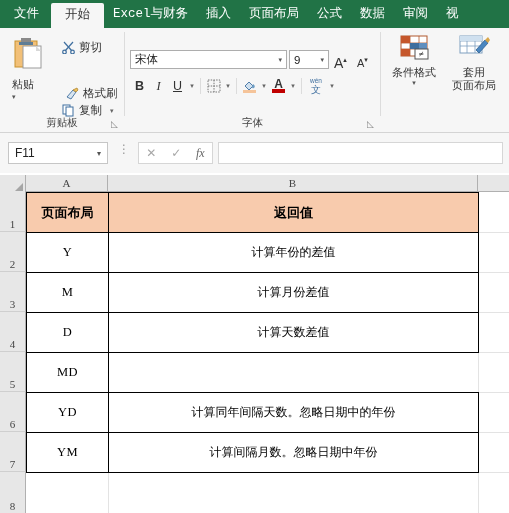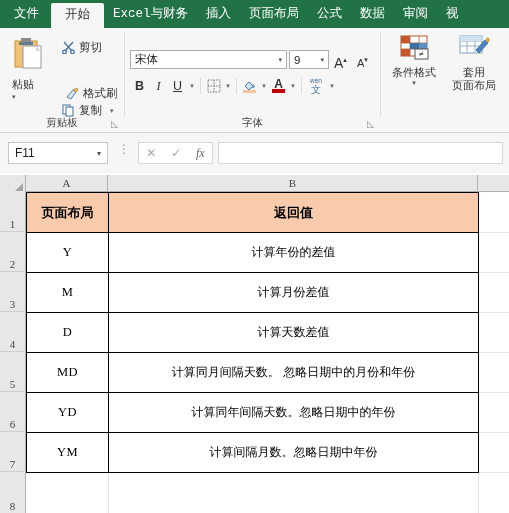--- a/index.html
+++ b/index.html
@@ -360,21 +360,20 @@
     <div class="cell bordered amono" style="left:26px;top:57px;width:83px;height:41px;">Y</div>
     <div class="cell bordered" style="left:108px;top:57px;width:371px;height:41px;">计算年份的差值</div>
 
     <div class="cell bordered amono" style="left:26px;top:97px;width:83px;height:41px;">M</div>
     <div class="cell bordered" style="left:108px;top:97px;width:371px;height:41px;">计算月份差值</div>
 
     <div class="cell bordered amono" style="left:26px;top:137px;width:83px;height:41px;">D</div>
     <div class="cell bordered" style="left:108px;top:137px;width:371px;height:41px;">计算天数差值</div>
 
     <div class="cell bordered amono" style="left:26px;top:177px;width:83px;height:41px;">MD</div>
-    <div class="cell bordered" style="left:108px;top:177px;width:371px;height:41px;">计算同月间隔天数。 忽略日期中的月份和年份</div>
 
     <div class="cell bordered amono" style="left:26px;top:217px;width:83px;height:41px;">YD</div>
     <div class="cell bordered" style="left:108px;top:217px;width:371px;height:41px;">计算同年间隔天数。忽略日期中的年份</div>
 
     <div class="cell bordered amono" style="left:26px;top:257px;width:83px;height:41px;">YM</div>
     <div class="cell bordered" style="left:108px;top:257px;width:371px;height:41px;">计算间隔月数。忽略日期中年份</div>
 
     <div class="cell" style="left:26px;top:297px;width:82px;height:41px;"></div>
     <div class="cell" style="left:108px;top:297px;width:370px;height:41px;"></div>
   </div>

